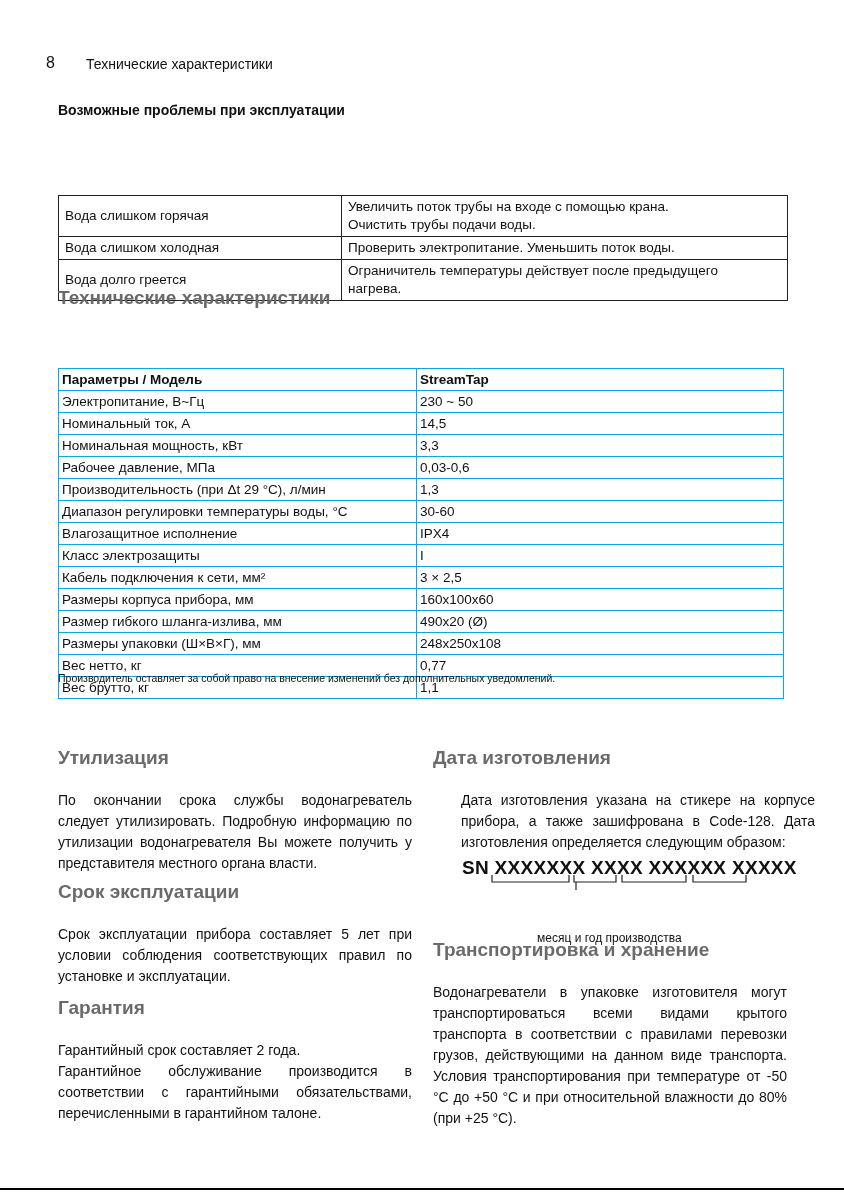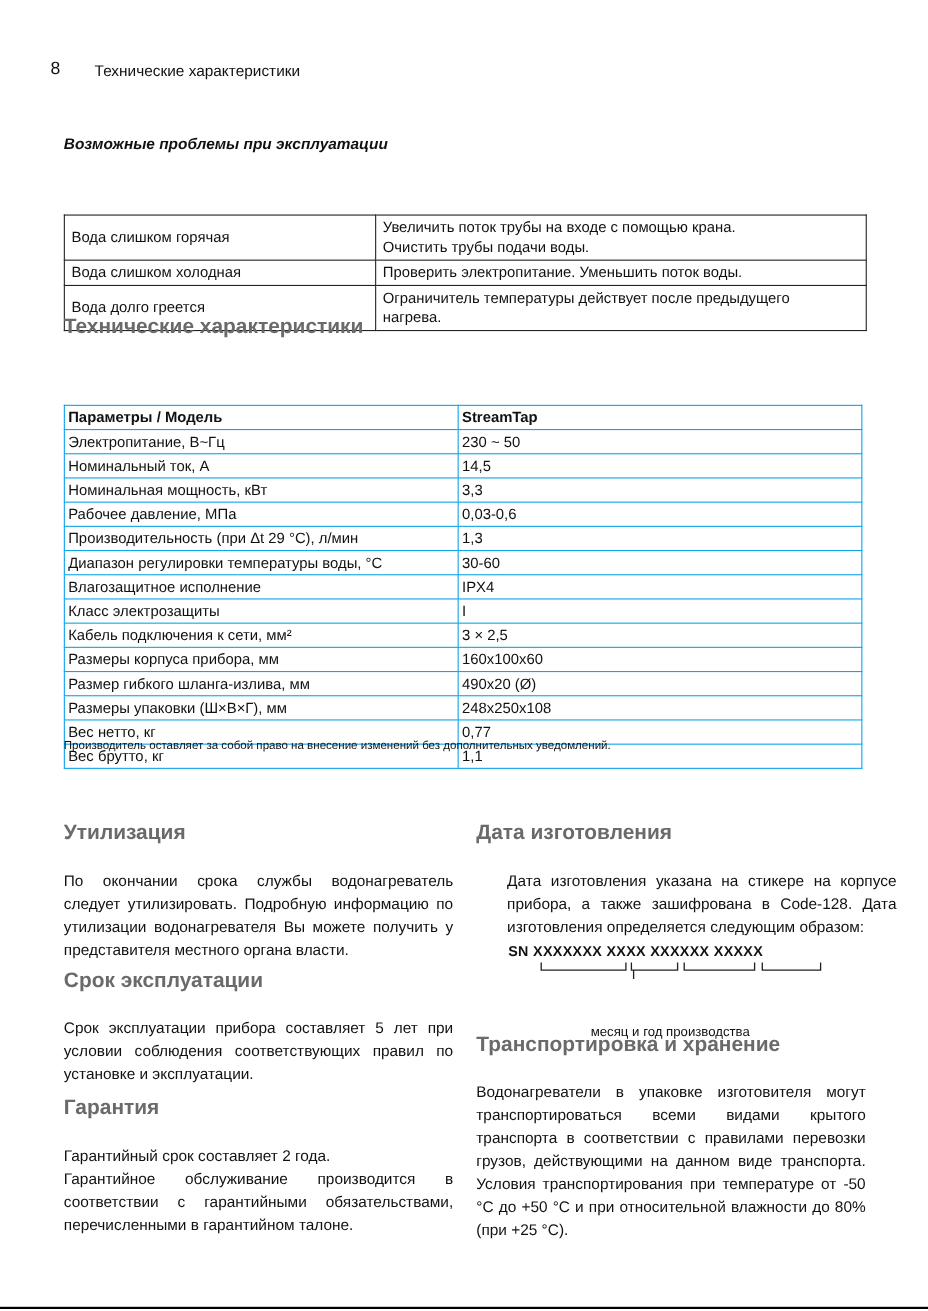--- a/index.html
+++ b/index.html
@@ -1,35 +1,35 @@
 <!DOCTYPE html>
 <html><head>
 <meta charset="utf-8">
 <style>
   html, body { margin:0; padding:0; background:#ffffff; }
   body { width:844px; height:1192px; position:relative; overflow:hidden;
          font-family:"Liberation Sans", "DejaVu Sans", sans-serif; color:#111; }
   .abs { position:absolute; }
   .page-num { left:46px; top:54px; font-size:16px; }
   .running-title { left:86px; top:56px; font-size:14px; }
-  .problems-title { left:58px; top:122px; font-size:14px; font-weight:bold;font-style:italic; }
+  .problems-title { left:58px; top:102px; font-size:14px; font-weight:bold; }
   table { border-collapse:collapse;margin-top:44px; }
   .problems { left:58px; top:151px; width:730px; font-size:13.5px; }
   .problems td { border:1px solid #222; padding:2px 6px; line-height:18px; vertical-align:middle; }
   .problems td.p { width:270px; }
   .h2 { font-size:19px; font-weight:bold; color:#6a6a6a; }
   .specs-title { left:58px; top:287px; }
   .specs { left:58px; top:324px; width:726px; font-size:13.5px; }
   .specs td { border:1px solid #0ea5e9; padding:0 3px; height:21px; line-height:21px; }
   .specs td.v { width:360px; }
   .specs tr.head td { font-weight:bold; }
   .note { left:58px; top:672px; font-size:10.5px; }
   .col { width:354px; font-size:14px; line-height:21px; }
   .col p { margin:0; }
-  .sn { left:462px; top:857px; font-size:13px; font-weight:bold; letter-spacing:0.3px;text-align:center; }
+  .sn { left:462px; top:857px; font-size:19px; font-weight:bold; letter-spacing:0.3px;text-align:center; }
   .sn-caption { left:537px; top:891px; font-size:12px;margin-top:40px; }
   .bottom-line { left:0; top:1188px; width:844px; height:2px; background:#000; }
 </style>
 </head>
 <body>
 
 <div class="abs page-num">8</div>
 <div class="abs running-title">Технические характеристики</div>
 
 <div class="abs problems-title">Возможные проблемы при эксплуатации</div>

